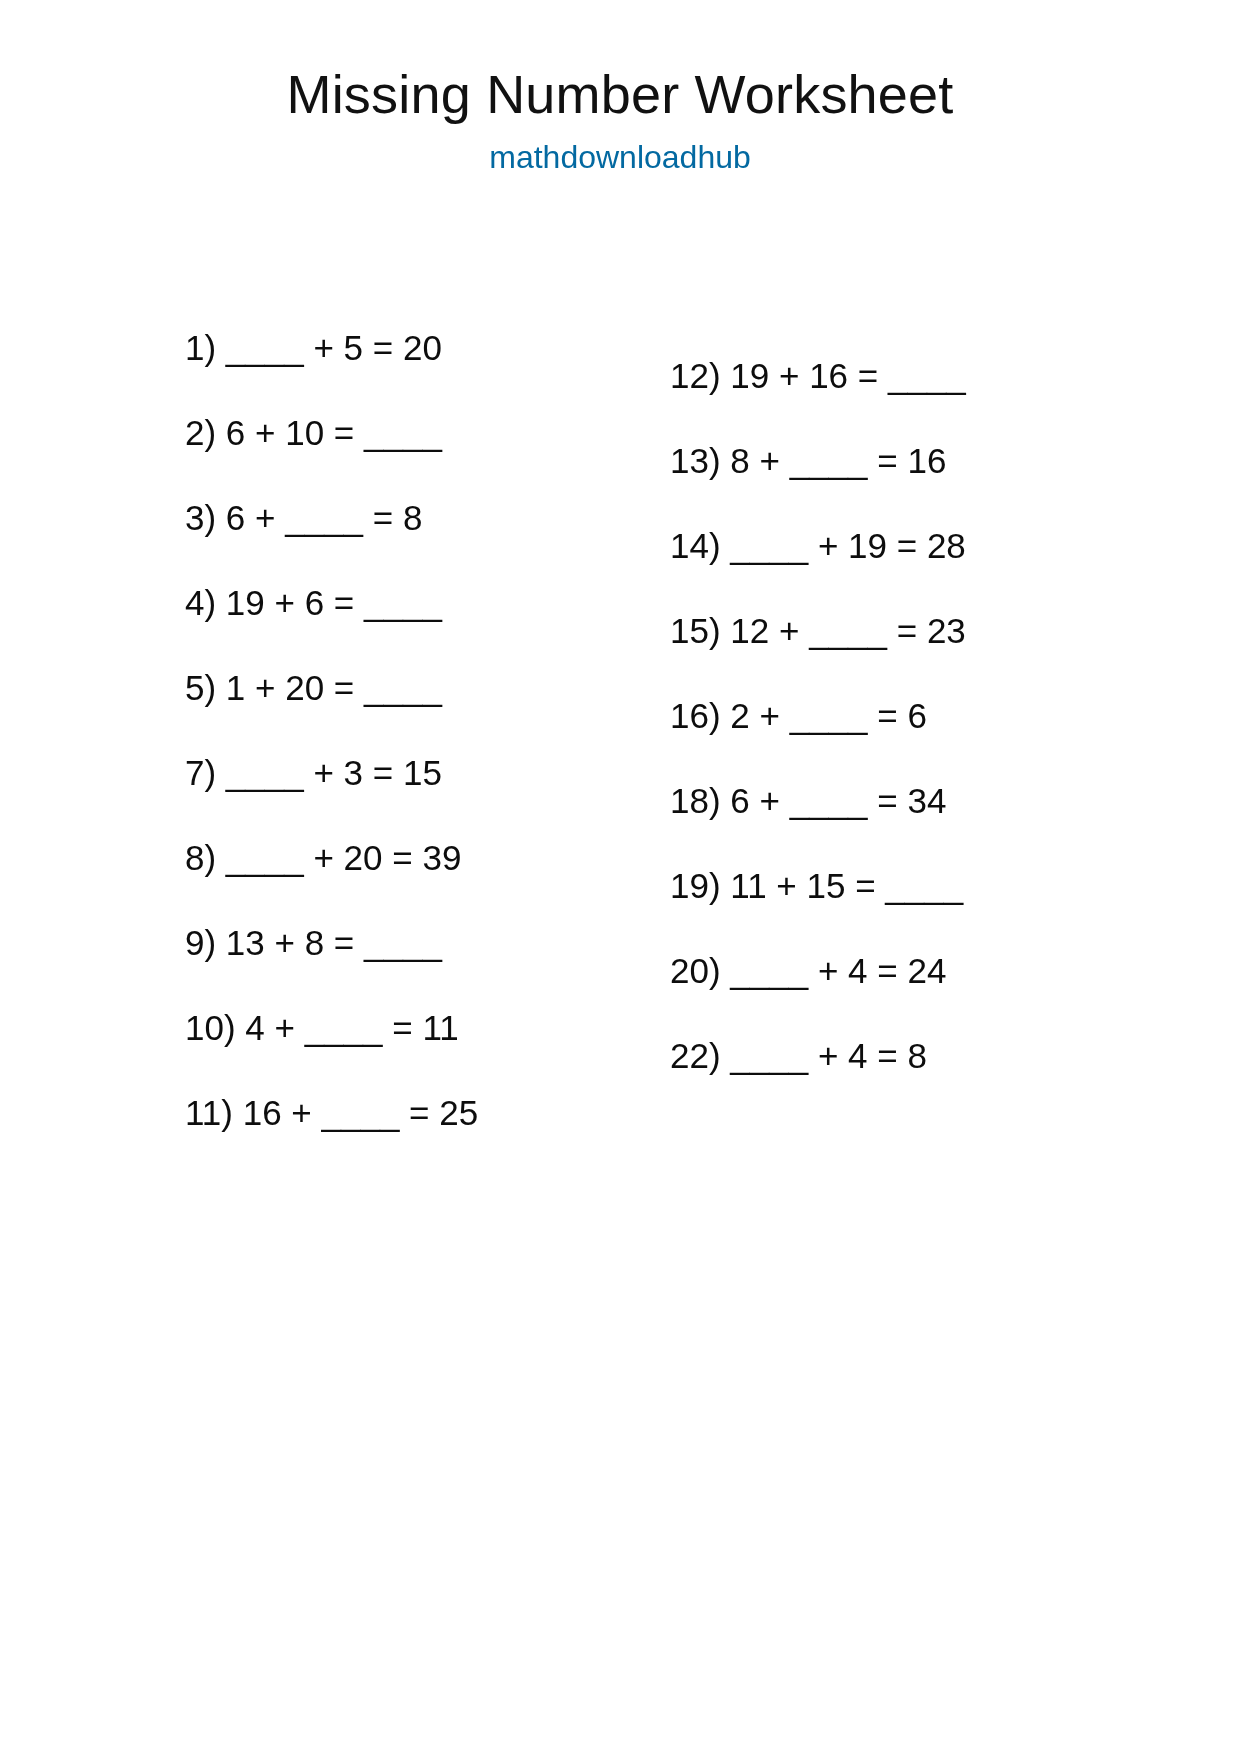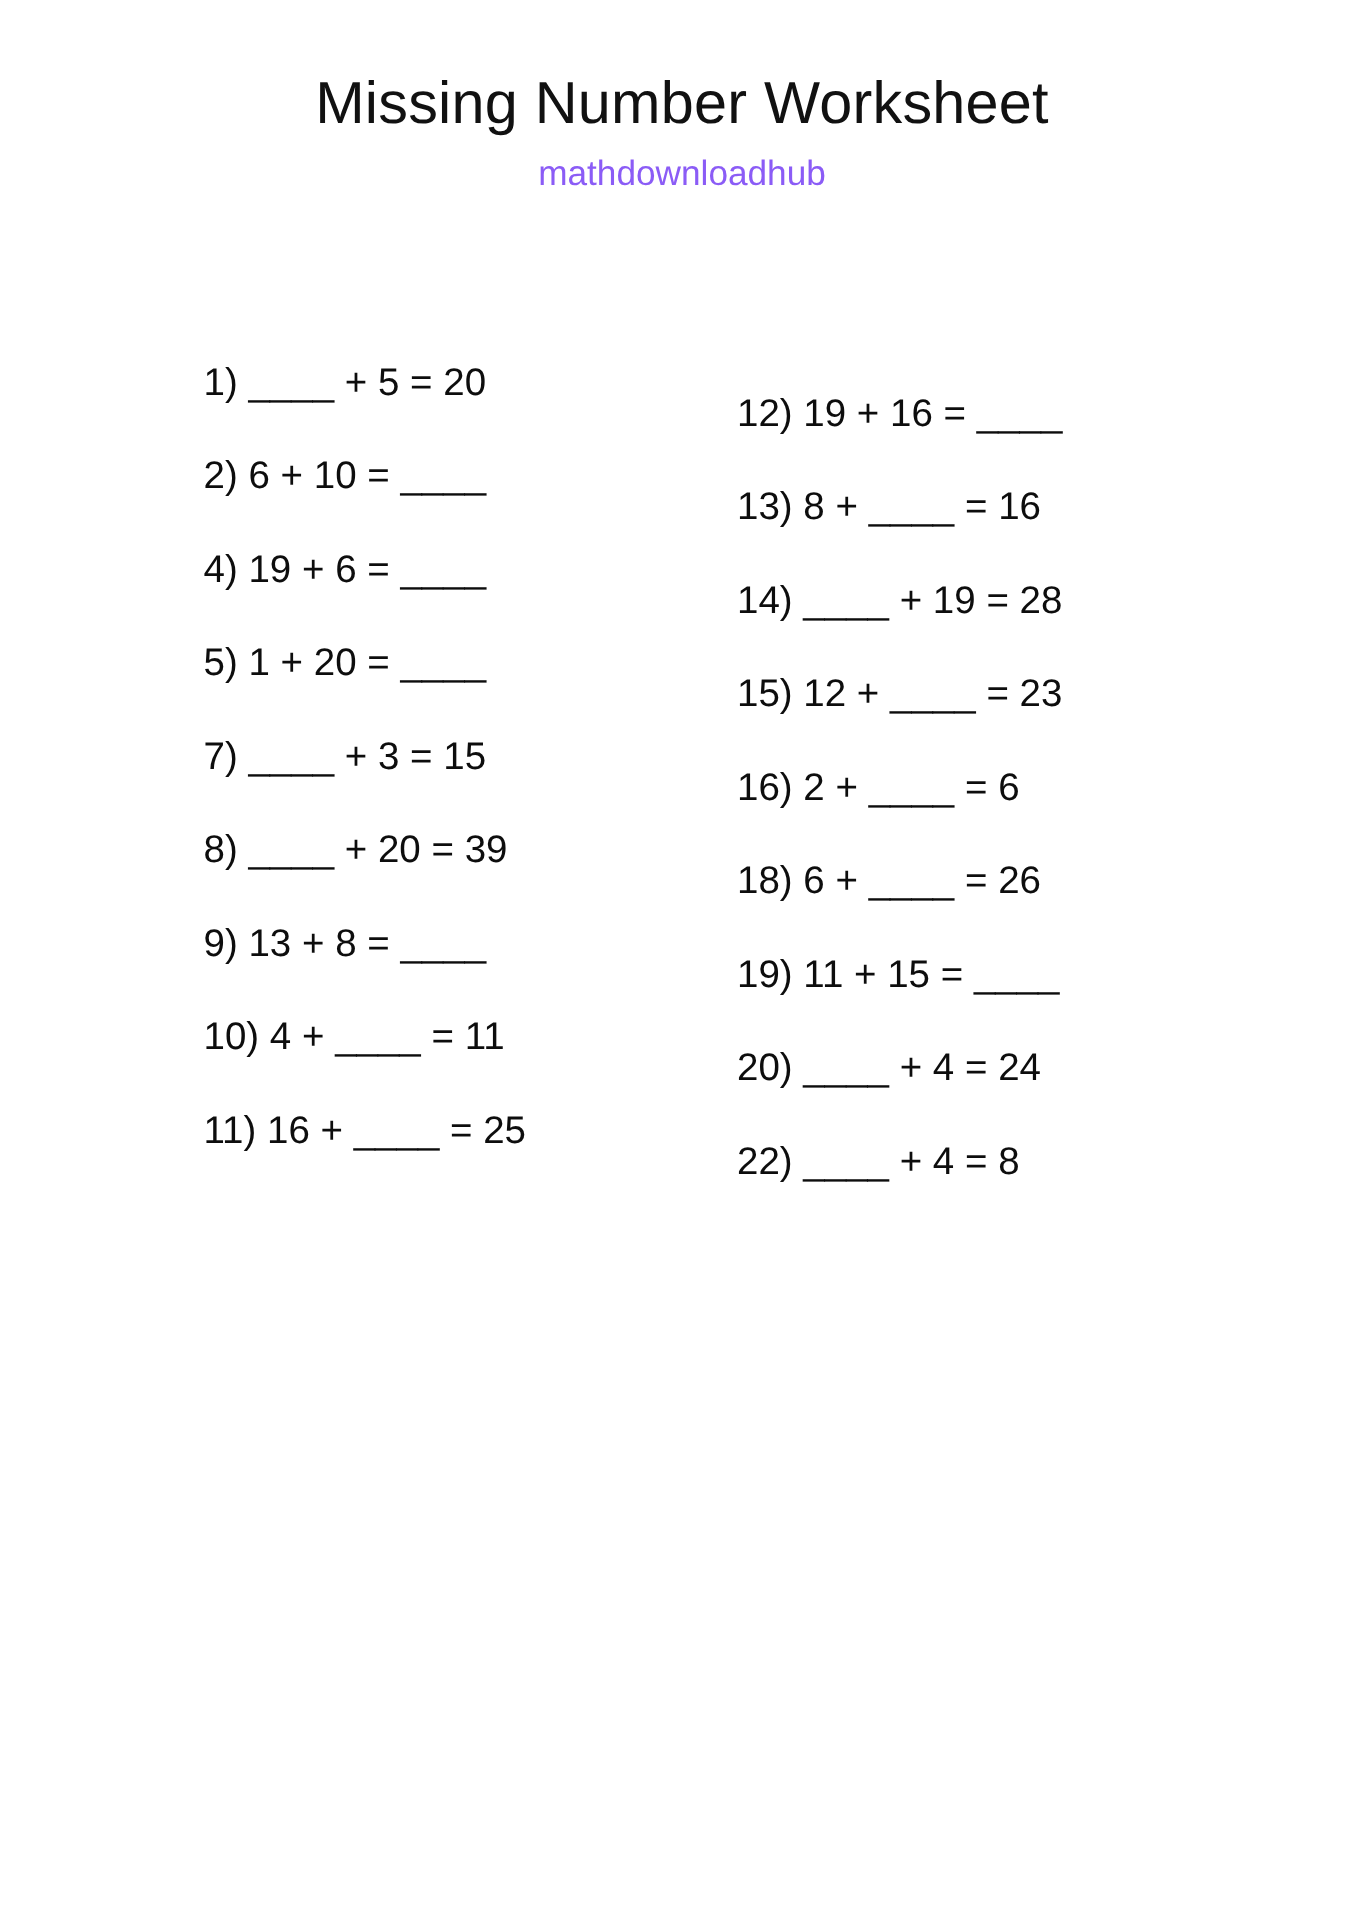--- a/index.html
+++ b/index.html
@@ -28,21 +28,21 @@
     font-weight: 400;
     color: #111111;
     margin: 0;
     padding-top: 63px;
     letter-spacing: 0.2px;
   }
   .subtitle {
     text-align: center;
     font-size: 32px;
     font-weight: 400;
-    color: #8b5cf6;
+    color: #0369a1;
     margin: 0;
     padding-top: 14px;
   }
   .problems {
     position: absolute;
     top: 330px;
     left: 0;
     width: 1240px;
     display: flex;
     flex-direction: row;
@@ -80,35 +80,36 @@
 <div class="page">
 
   <h1 class="title">Missing Number Worksheet</h1>
   <div class="subtitle">mathdownloadhub</div>
 
   <div class="problems">
 
     <div class="column col-left">
       <div class="problem">1) ____ + 5 = 20</div>
       <div class="problem">2) 6 + 10 = ____</div>
+      <div class="problem">3) 6 + ____ = 8</div>
       <div class="problem">4) 19 + 6 = ____</div>
       <div class="problem">5) 1 + 20 = ____</div>
       <div class="problem">7) ____ + 3 = 15</div>
       <div class="problem">8) ____ + 20 = 39</div>
       <div class="problem">9) 13 + 8 = ____</div>
       <div class="problem">10) 4 + ____ = 11</div>
       <div class="problem">11) 16 + ____ = 25</div>
     </div>
 
     <div class="column col-right">
       <div class="problem">12) 19 + 16 = ____</div>
       <div class="problem">13) 8 + ____ = 16</div>
       <div class="problem">14) ____ + 19 = 28</div>
       <div class="problem">15) 12 + ____ = 23</div>
       <div class="problem">16) 2 + ____ = 6</div>
-      <div class="problem">18) 6 + ____ = 26</div>
+      <div class="problem">18) 6 + ____ = 34</div>
       <div class="problem">19) 11 + 15 = ____</div>
       <div class="problem">20) ____ + 4 = 24</div>
       <div class="problem">22) ____ + 4 = 8</div>
     </div>
 
   </div>
 </div>
 
 </body></html>

